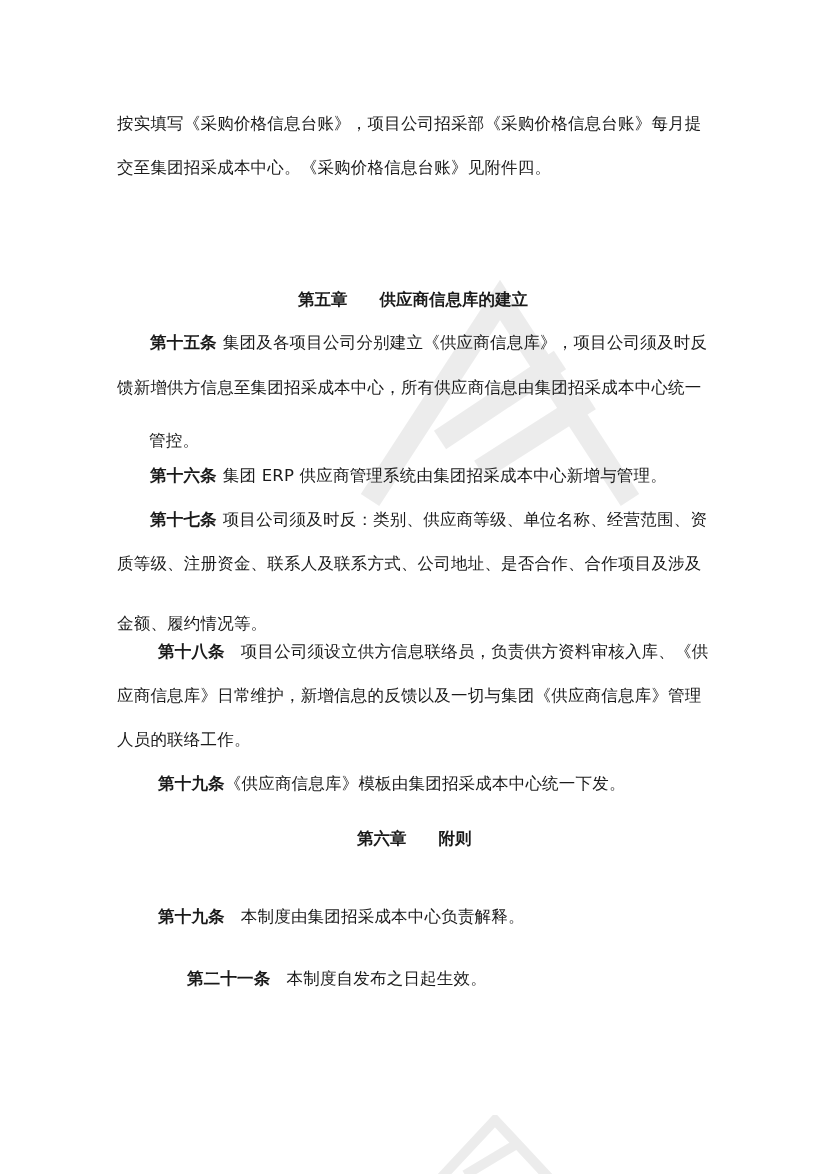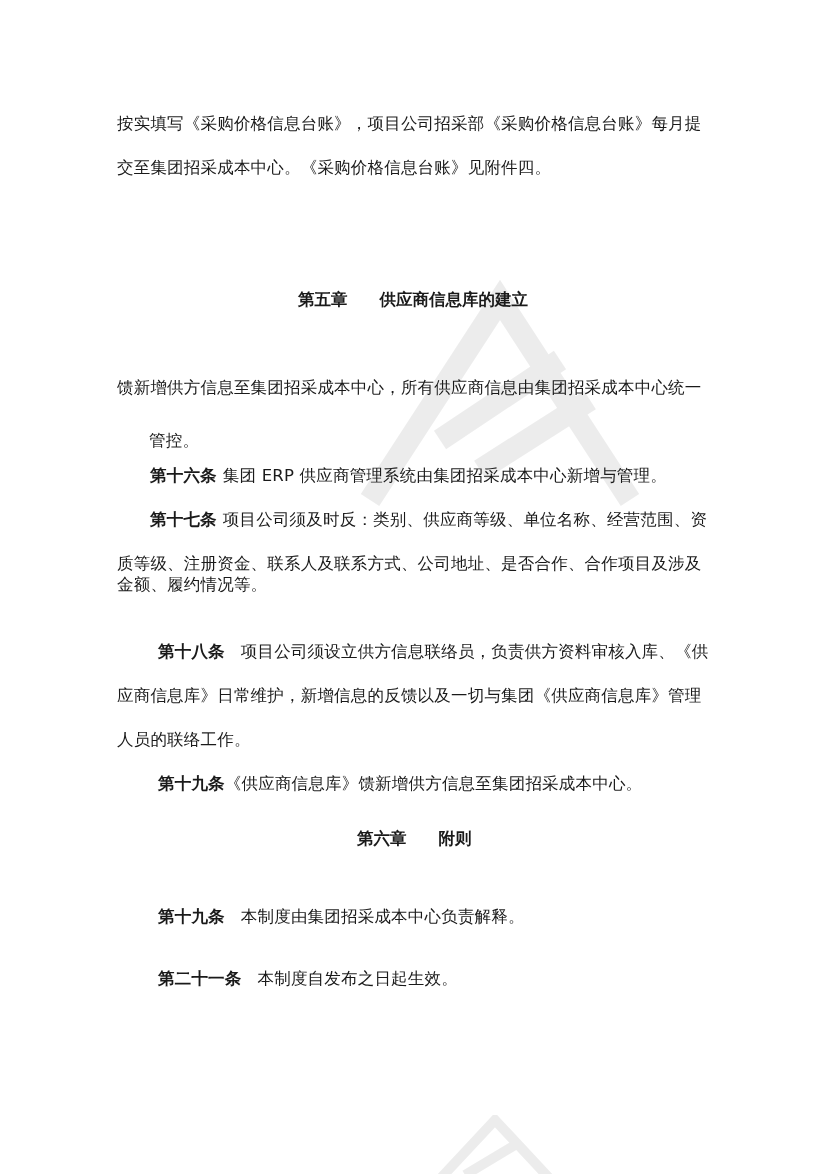--- a/index.html
+++ b/index.html
@@ -65,48 +65,51 @@
     </g>
   </svg>
 
   <div class="line left" style="top:113px;">按实填写《采购价格信息台账》，项目公司招采部《采购价格信息台账》每月提</div>
   <div class="line left" style="top:157px;">交至集团招采成本中心。《采购价格信息台账》见附件四。</div>
 
   <div class="heading" style="left:298px; top:289px;">
     <span>第五章</span><span class="gap" style="width:32px;"></span><span>供应商信息库的建立</span>
   </div>
 
+  <div class="line indent" style="top:332px;">
+    <span class="bold">第十五条</span><span class="gap" style="width:6px;"></span><span>集团及各项目公司分别建立《供应商信息库》，项目公司须及时反</span>
+  </div>
   <div class="line left" style="top:377px;">馈新增供方信息至集团招采成本中心，所有供应商信息由集团招采成本中心统一</div>
   <div class="line left" style="top:430px;margin-left:32px;">管控。</div>
 
   <div class="line indent" style="top:465px;">
     <span class="bold">第十六条</span><span class="gap" style="width:6px;"></span><span>集团 ERP 供应商管理系统由集团招采成本中心新增与管理。</span>
   </div>
 
   <div class="line indent" style="top:509px;">
     <span class="bold">第十七条</span><span class="gap" style="width:6px;"></span><span>项目公司须及时反：类别、供应商等级、单位名称、经营范围、资</span>
   </div>
   <div class="line left" style="top:553px;">质等级、注册资金、联系人及联系方式、公司地址、是否合作、合作项目及涉及</div>
-  <div class="line left" style="top:574px;">金额、履约情况等。</div>
+  <div class="line left" style="top:613px;">金额、履约情况等。</div>
 
   <div class="line indent2" style="top:641px;">
     <span class="bold">第十八条</span><span class="gap" style="width:16px;"></span><span>项目公司须设立供方信息联络员，负责供方资料审核入库、《供</span>
   </div>
   <div class="line left" style="top:685px;">应商信息库》日常维护，新增信息的反馈以及一切与集团《供应商信息库》管理</div>
   <div class="line left" style="top:729px;">人员的联络工作。</div>
 
   <div class="line indent2" style="top:773px;">
-    <span class="bold">第十九条</span><span>《供应商信息库》馈新增供方信息至集团招采成本中心。</span>
+    <span class="bold">第十九条</span><span>《供应商信息库》模板由集团招采成本中心统一下发。</span>
   </div>
 
   <div class="heading" style="left:357px; top:828px;">
     <span>第六章</span><span class="gap" style="width:32px;"></span><span>附则</span>
   </div>
 
   <div class="line indent2" style="top:906px;">
     <span class="bold">第十九条</span><span class="gap" style="width:16px;"></span><span>本制度由集团招采成本中心负责解释。</span>
   </div>
 
-  <div class="line indent2" style="top:968px;">
+  <div class="line indent2" style="top:968px;margin-left:29px;">
     <span class="bold">第二十一条</span><span class="gap" style="width:16px;"></span><span>本制度自发布之日起生效。</span>
   </div>
 
 </div>
 
 </body></html>

